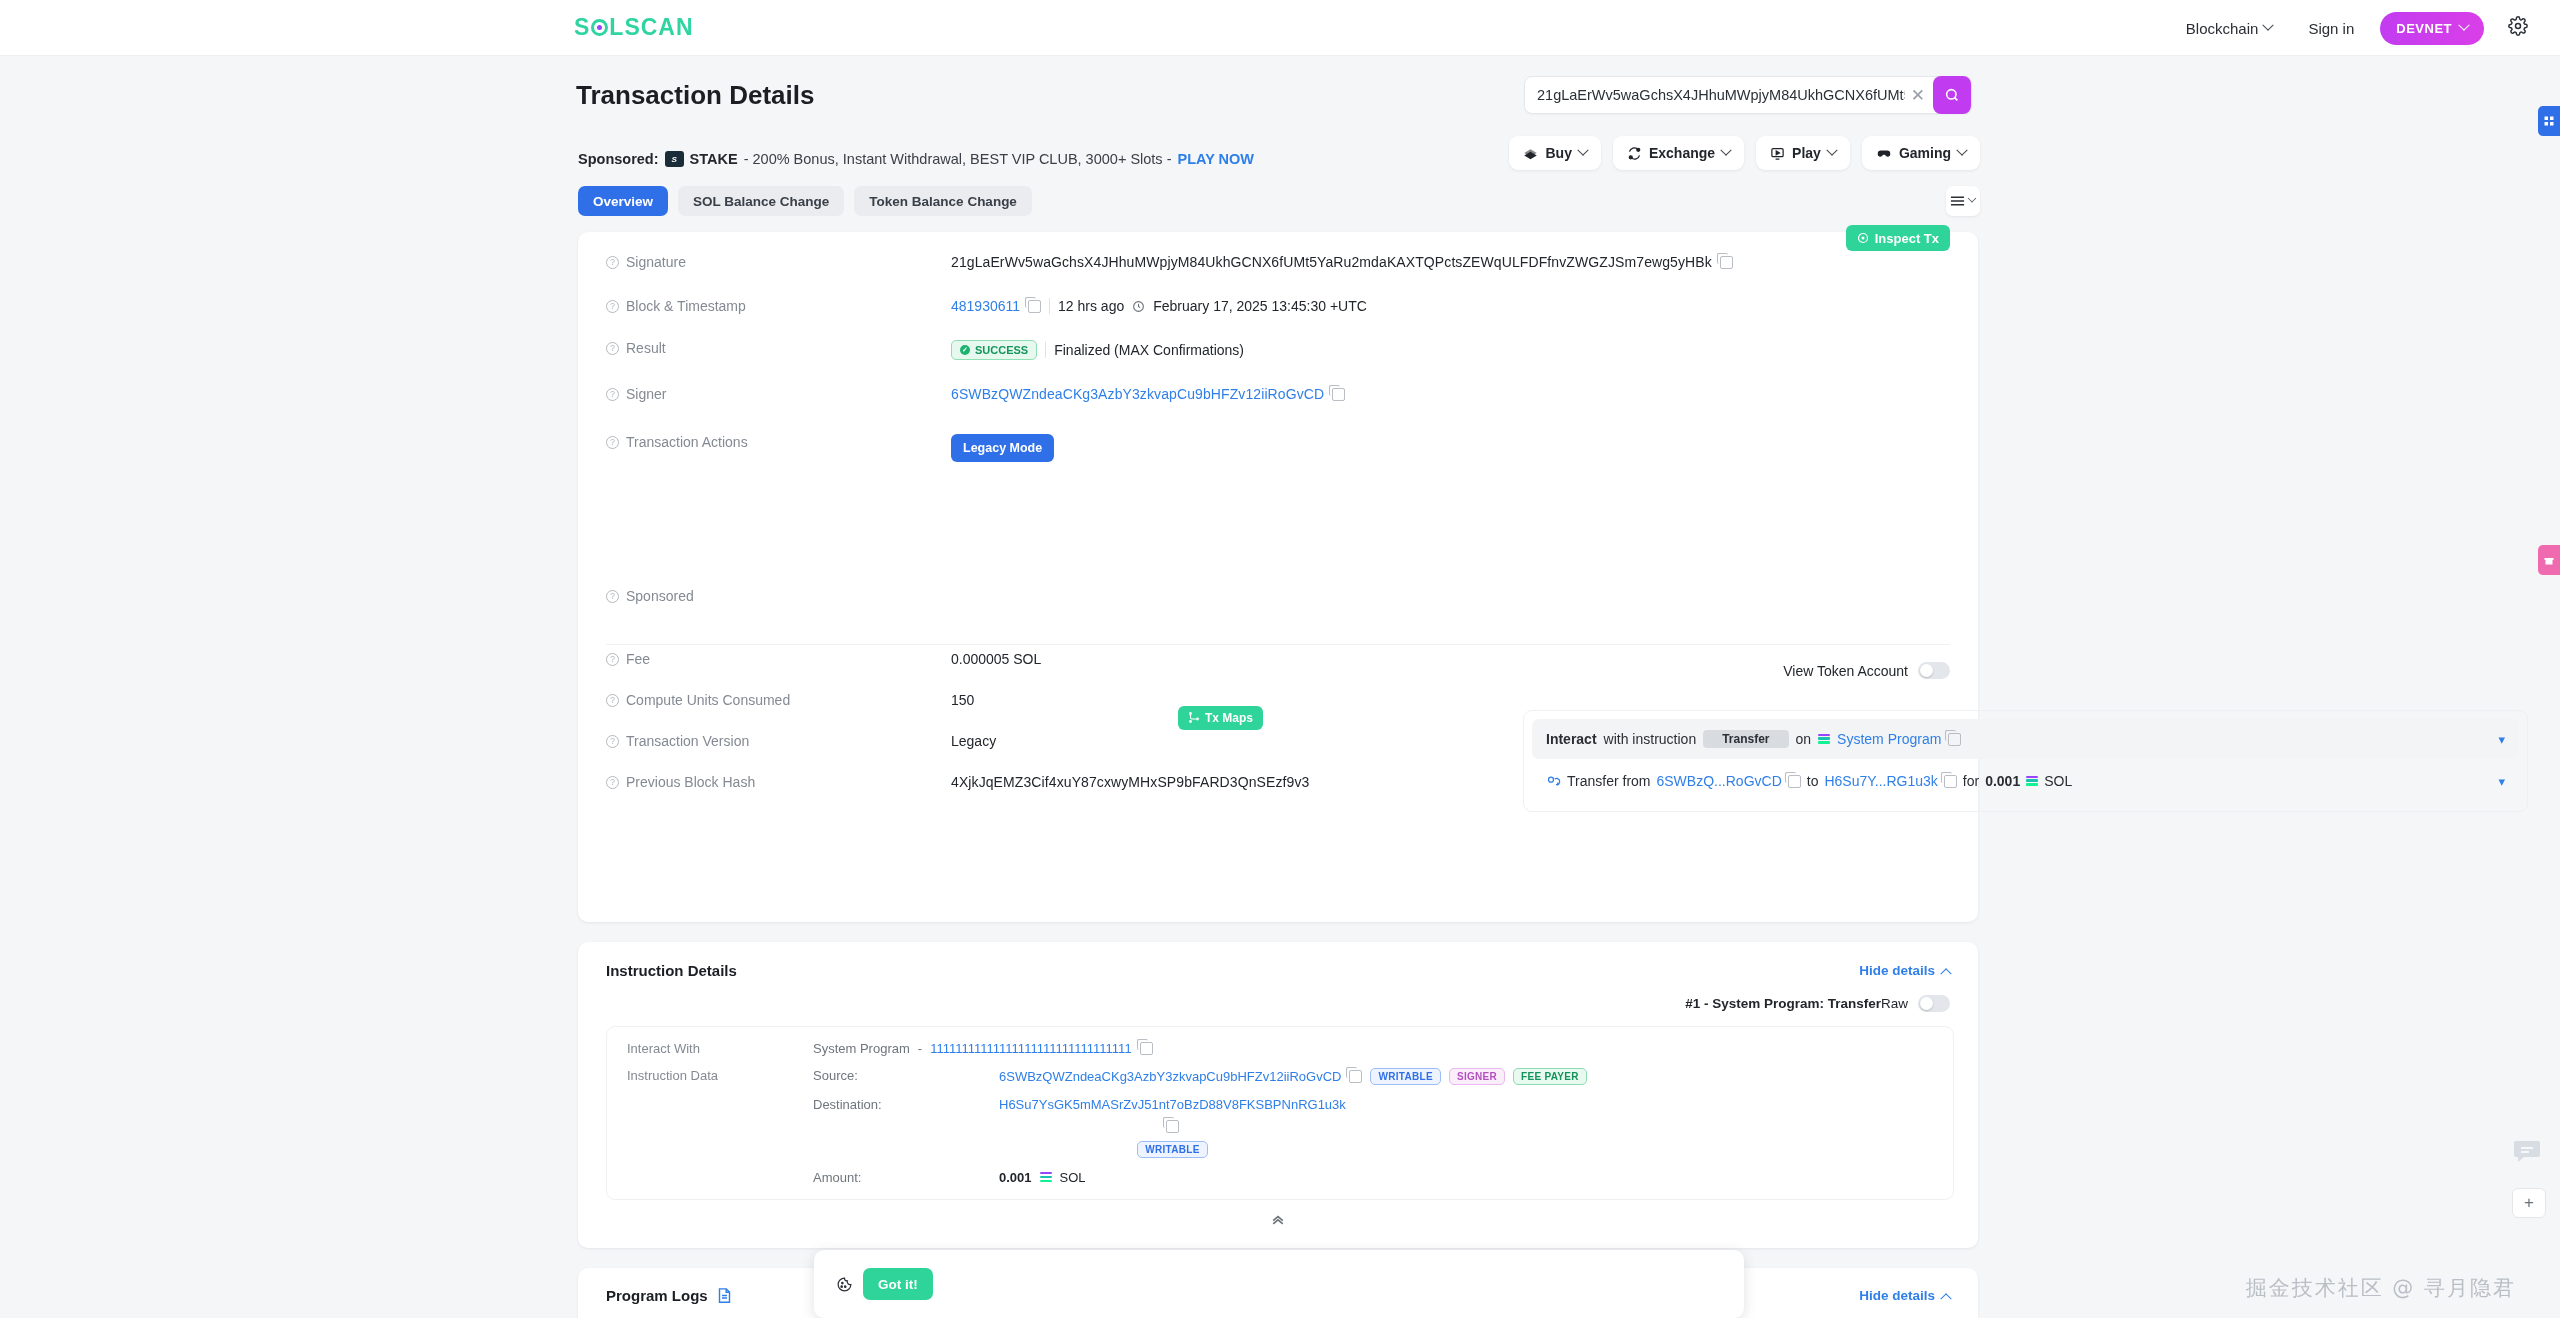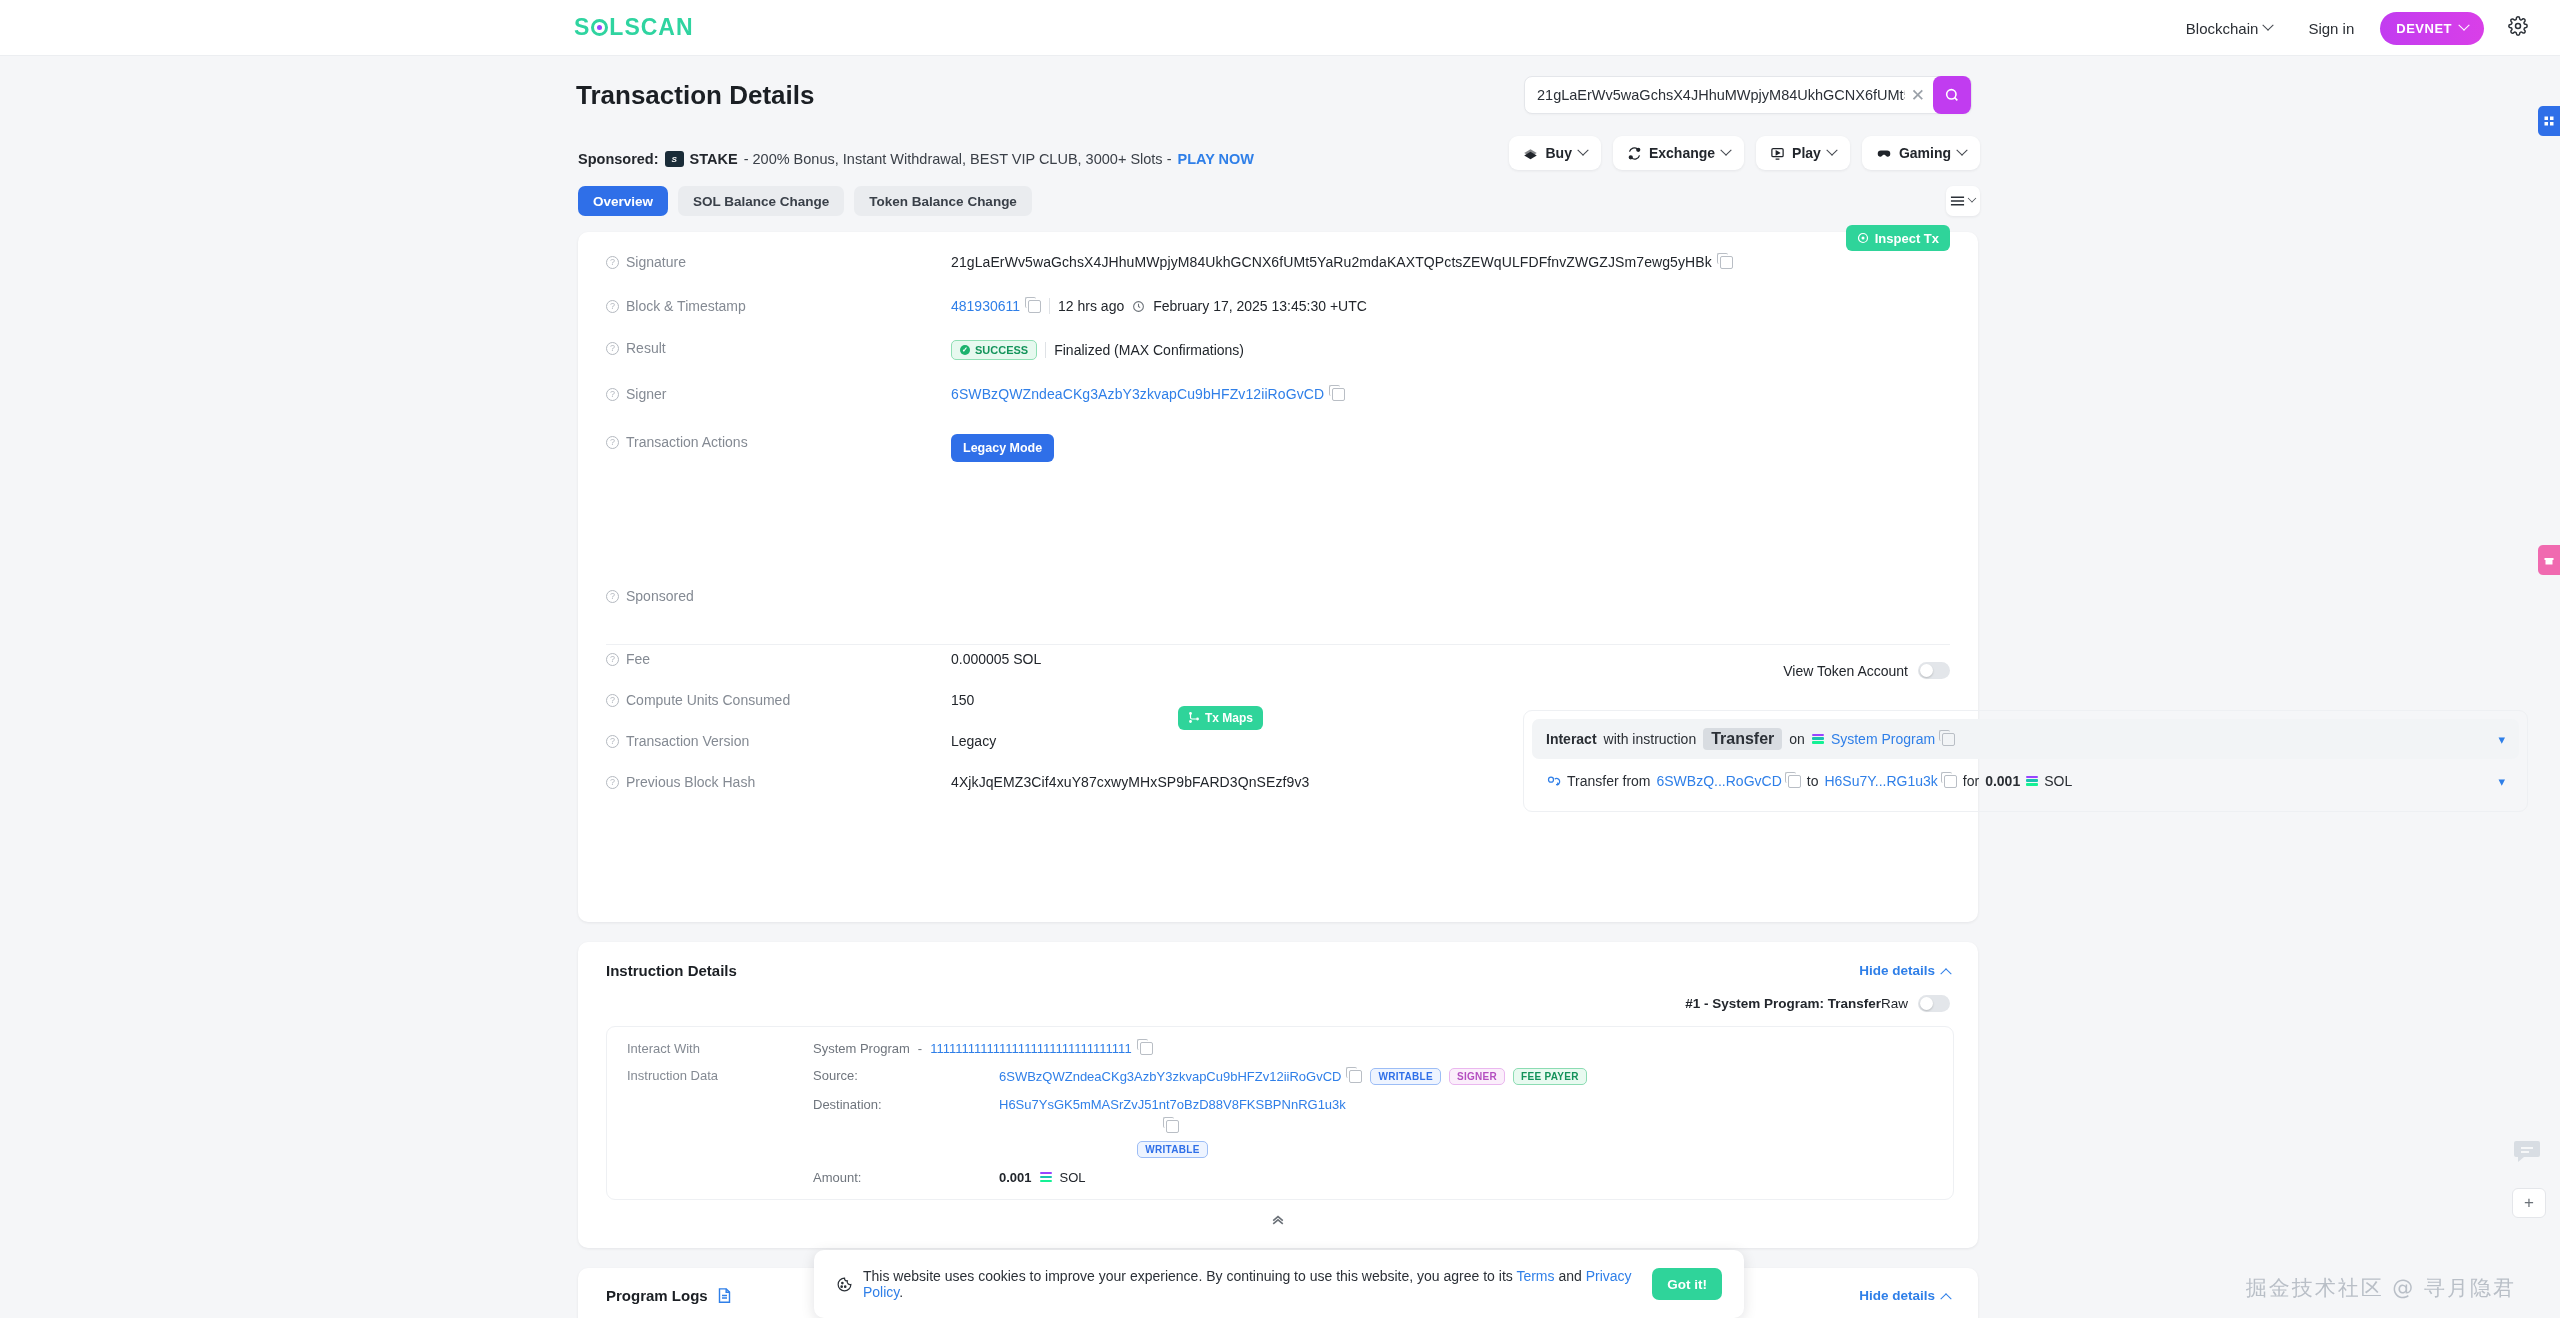--- a/index.html
+++ b/index.html
@@ -111,22 +111,22 @@
     font-size:14px; color:#22262c; }
   .toggle { width:32px; height:17px; border-radius:10px; background:#e3e6ea; position:relative;
     cursor:pointer; }
   .toggle::after { content:""; position:absolute; left:2px; top:2px; width:13px; height:13px;
     border-radius:50%; background:#fff; box-shadow:0 1px 2px rgba(0,0,0,.2); }
 
   .actionbox { position:absolute; left:945px; top:478px; width:1005px; border:1px solid #eef0f3;
     border-radius:9px; padding:8px; }
   .act-head { background:#f2f4f6; border-radius:7px; height:40px; display:flex; align-items:center;
     padding:0 14px; font-size:14px; color:#2a2e34; gap:7px; position:relative; }
-  .chip { background:#d8dce1; color:#2b3037; font-size:16px; font-weight:600; border-radius:4px;
-    padding:2px 8px; }
+  .chip { background:#d8dce1; color:#2b3037; font-size:12px; font-weight:600; border-radius:4px;
+    padding:2px 19px; }
   .act-row { height:44px; display:flex; align-items:center; padding:0 14px; font-size:14px;
     color:#2a2e34; gap:6px; position:relative; }
   .dchev { position:absolute; right:14px; color:#2f7fe8; font-size:13px; cursor:pointer;
     line-height:1; }
   .sol-ico { display:inline-block; width:12px; height:11px; flex:none; }
   .sol-ico i { display:block; height:2.4px; border-radius:1px; margin-bottom:1.6px; }
   .sol-ico i:nth-child(1){ background:#9945ff; }
   .sol-ico i:nth-child(2){ background:#19c2b0; }
   .sol-ico i:nth-child(3){ background:#14f195; margin-bottom:0; }
 
@@ -550,23 +550,20 @@
     </div>
   </div>
 
   <div class="cookie">
     <svg width="17" height="17" viewBox="0 0 24 24" fill="none" stroke="#2b3037" stroke-width="1.7">
       <path d="M12 3a9 9 0 1 0 9 9 4 4 0 0 1-5-5 4 4 0 0 1-4-4z"></path>
       <circle cx="9" cy="10" r="1" fill="#2b3037"></circle>
         <circle cx="13" cy="15" r="1" fill="#2b3037"></circle>
         <circle cx="8" cy="15" r="1" fill="#2b3037"></circle>
     </svg>
-    <div class="cookie-txt">
-      <span>This website uses cookies to improve your experience. By continuing to use this website, you agree to its </span><span class="lnk">Terms</span><span> and </span><span class="lnk">Privacy Policy</span><span>.</span>
-    </div>
     <div class="gotit">Got it!</div>
   </div>
 
   <div class="float f-blue">
     <svg width="12" height="12" viewBox="0 0 24 24" fill="#fff">
         <rect x="3" y="3" width="7" height="7"></rect>
         <rect x="14" y="3" width="7" height="7"></rect>
         <rect x="3" y="14" width="7" height="7"></rect>
         <rect x="14" y="14" width="7" height="7"></rect>
       </svg>

